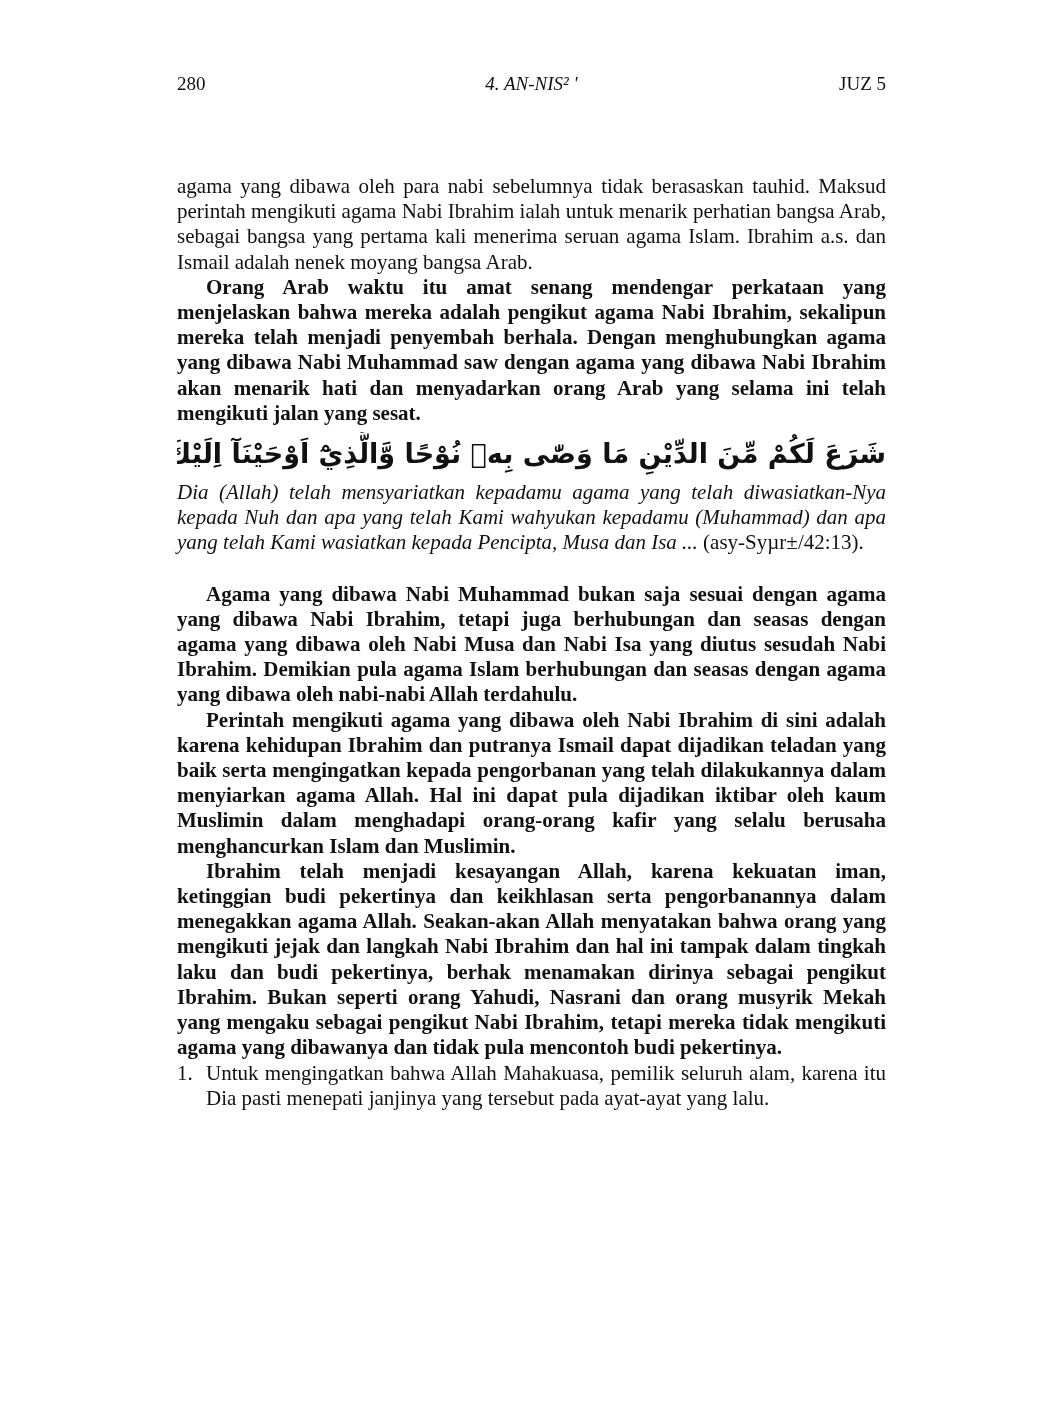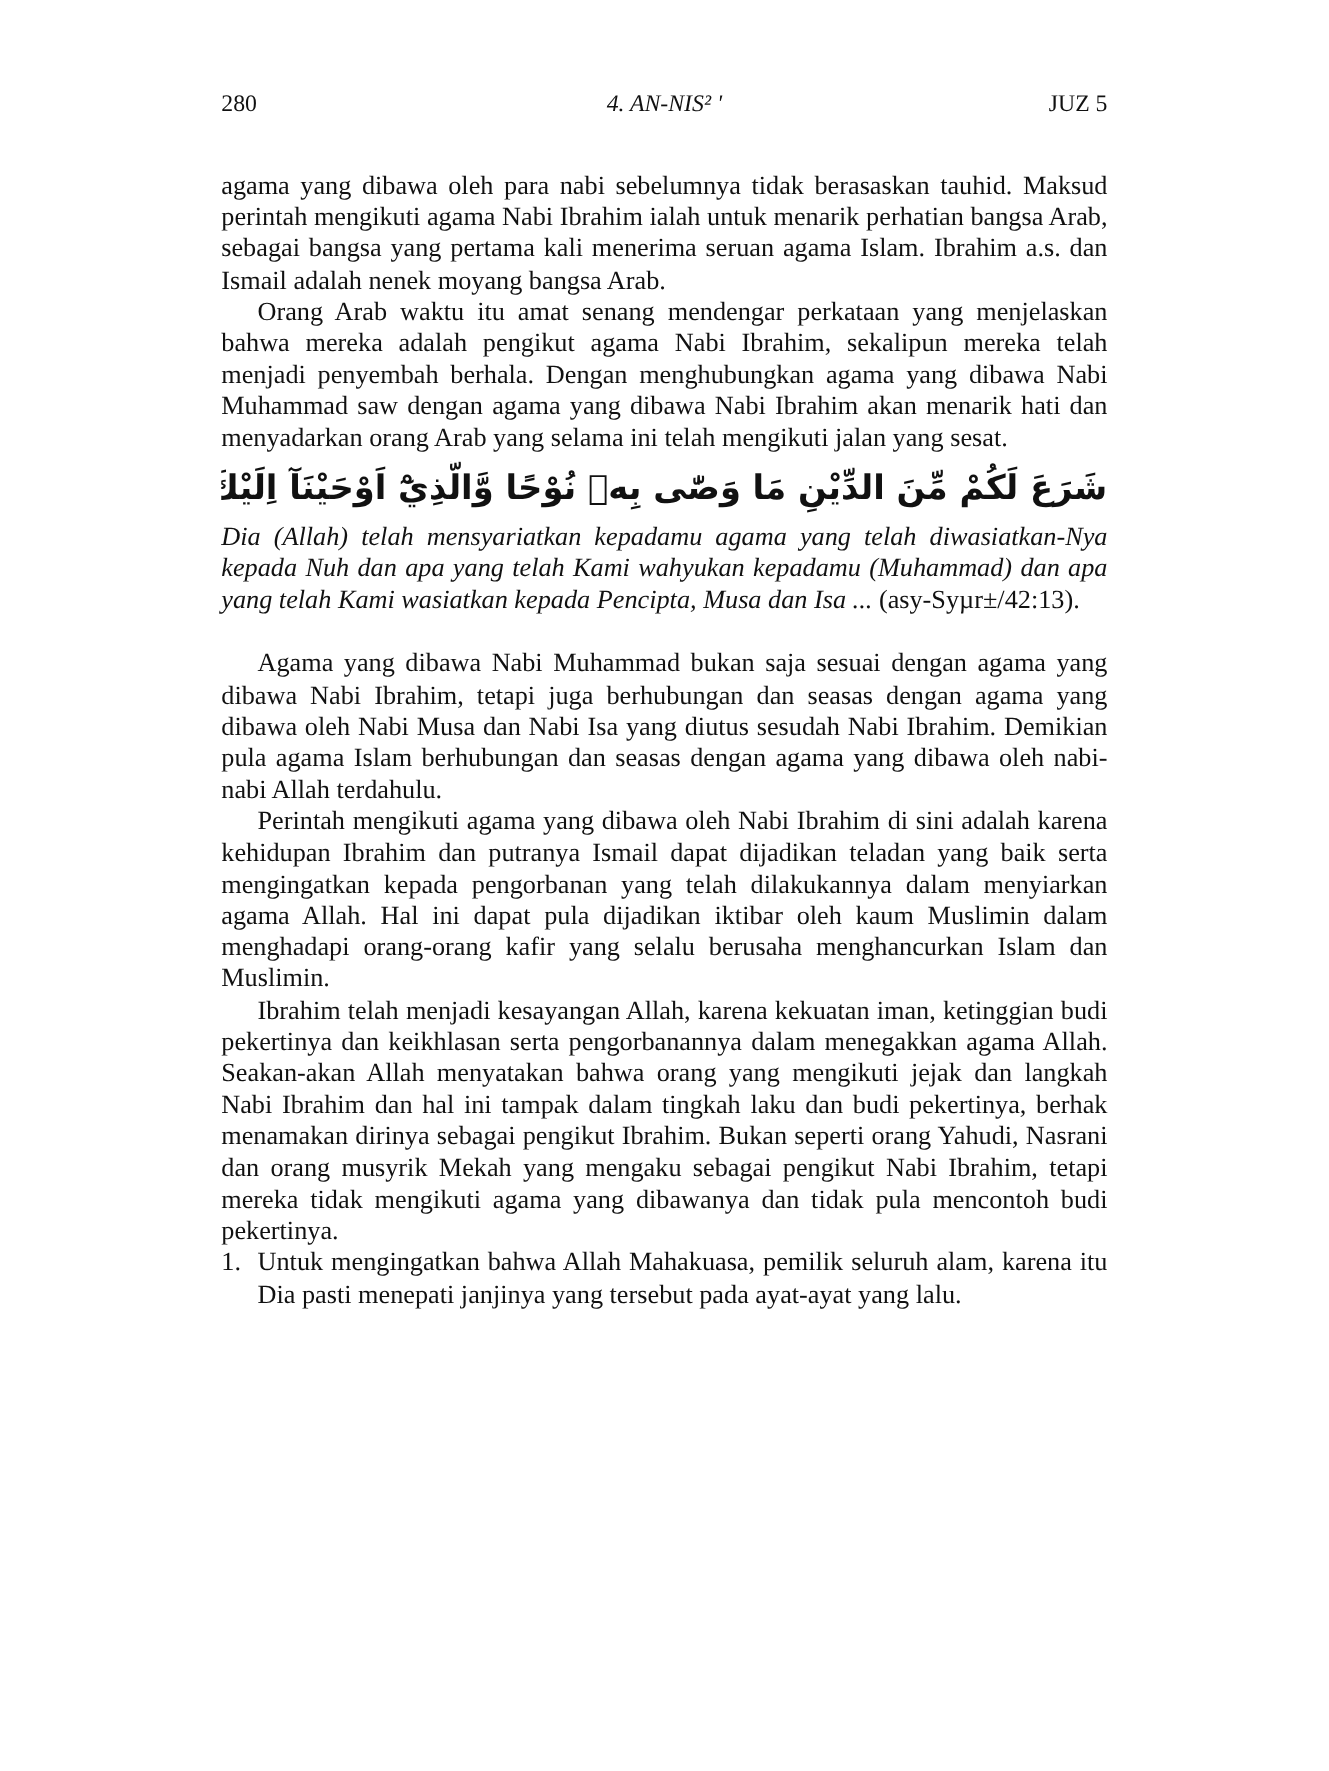--- a/index.html
+++ b/index.html
@@ -31,31 +31,32 @@
   }
   .header .center {
     position: absolute;
     left: 0;
     right: 0;
     text-align: center;
     pointer-events: none;
     font-style: italic;
   }
   .body-text {
-    margin-top: 38px;
+    margin-top: 76px;
     font-size: 21px;
     line-height: 25.2px;
   }
   p {
     margin: 0;
     text-align: justify;
     text-align-last: left;
   }
   p.indent {
     text-indent: 29px;
+    font-weight: bold;
   }
   .arabic {
     direction: rtl;
     text-align: center;
     font-family: "DejaVu Sans", sans-serif;
     font-size: 27px;
     font-weight: bold;
     line-height: 44px;
     height: 44px;
     margin: 6px 0 4px 0;

